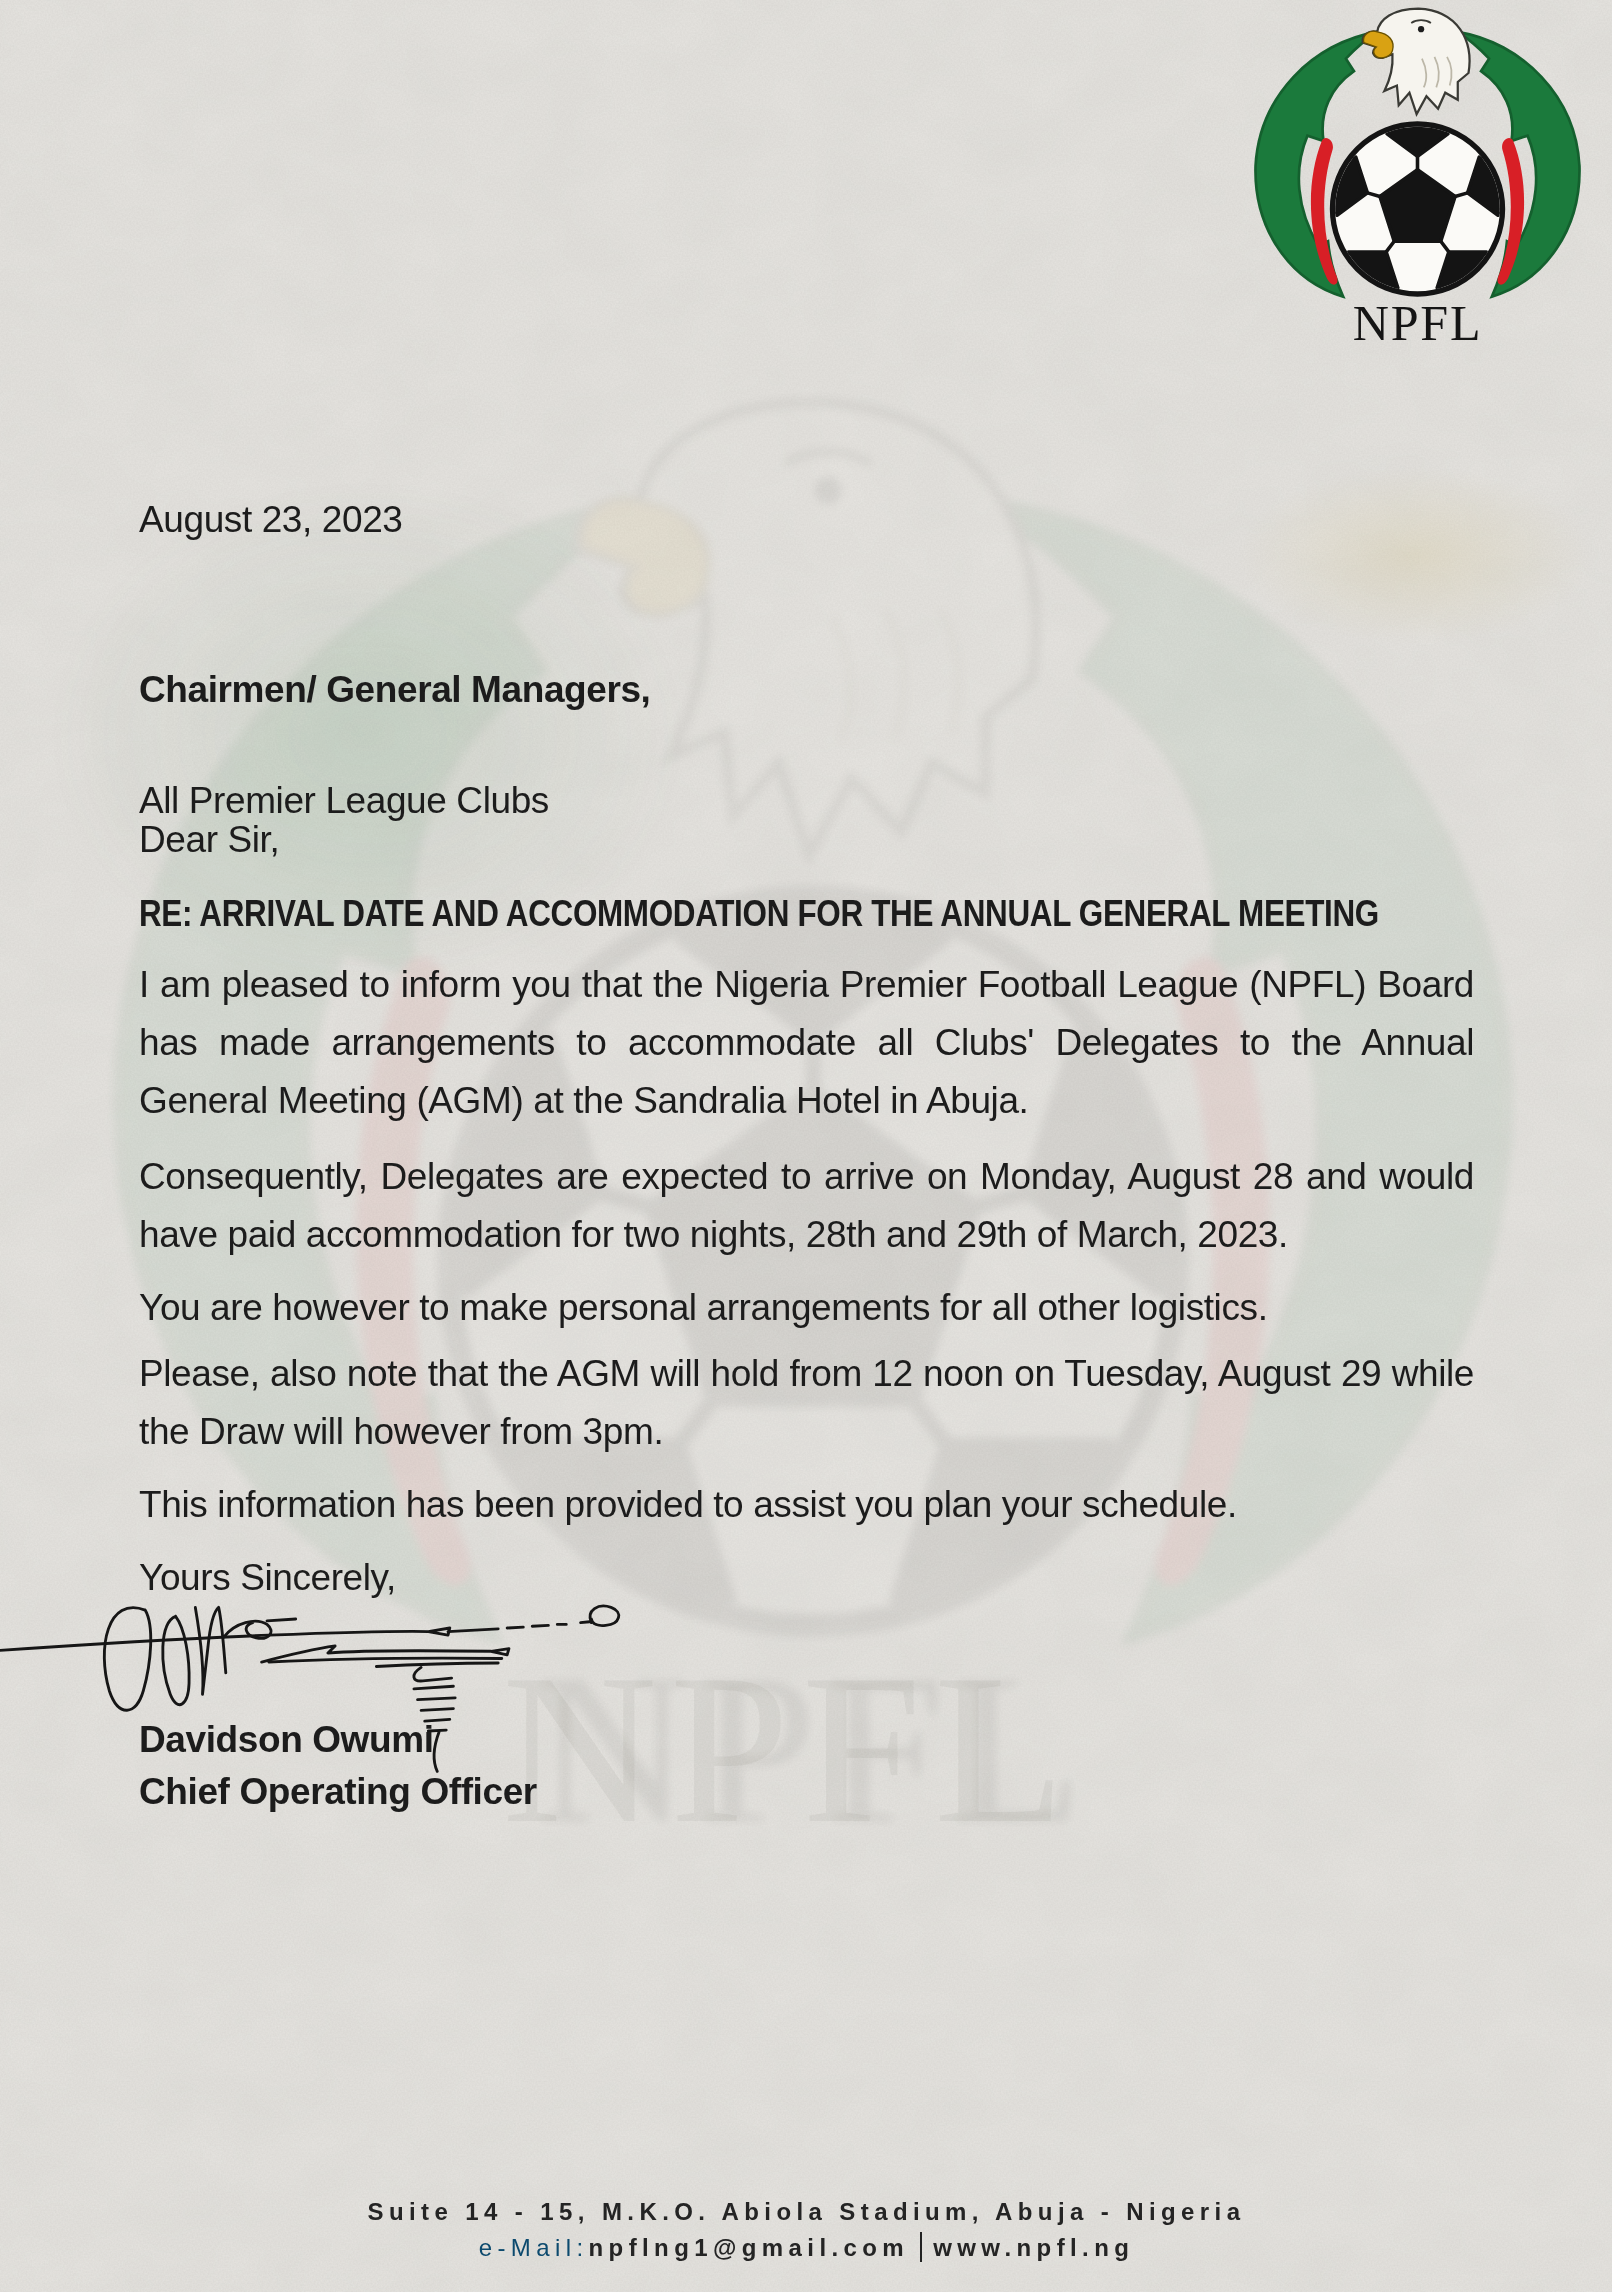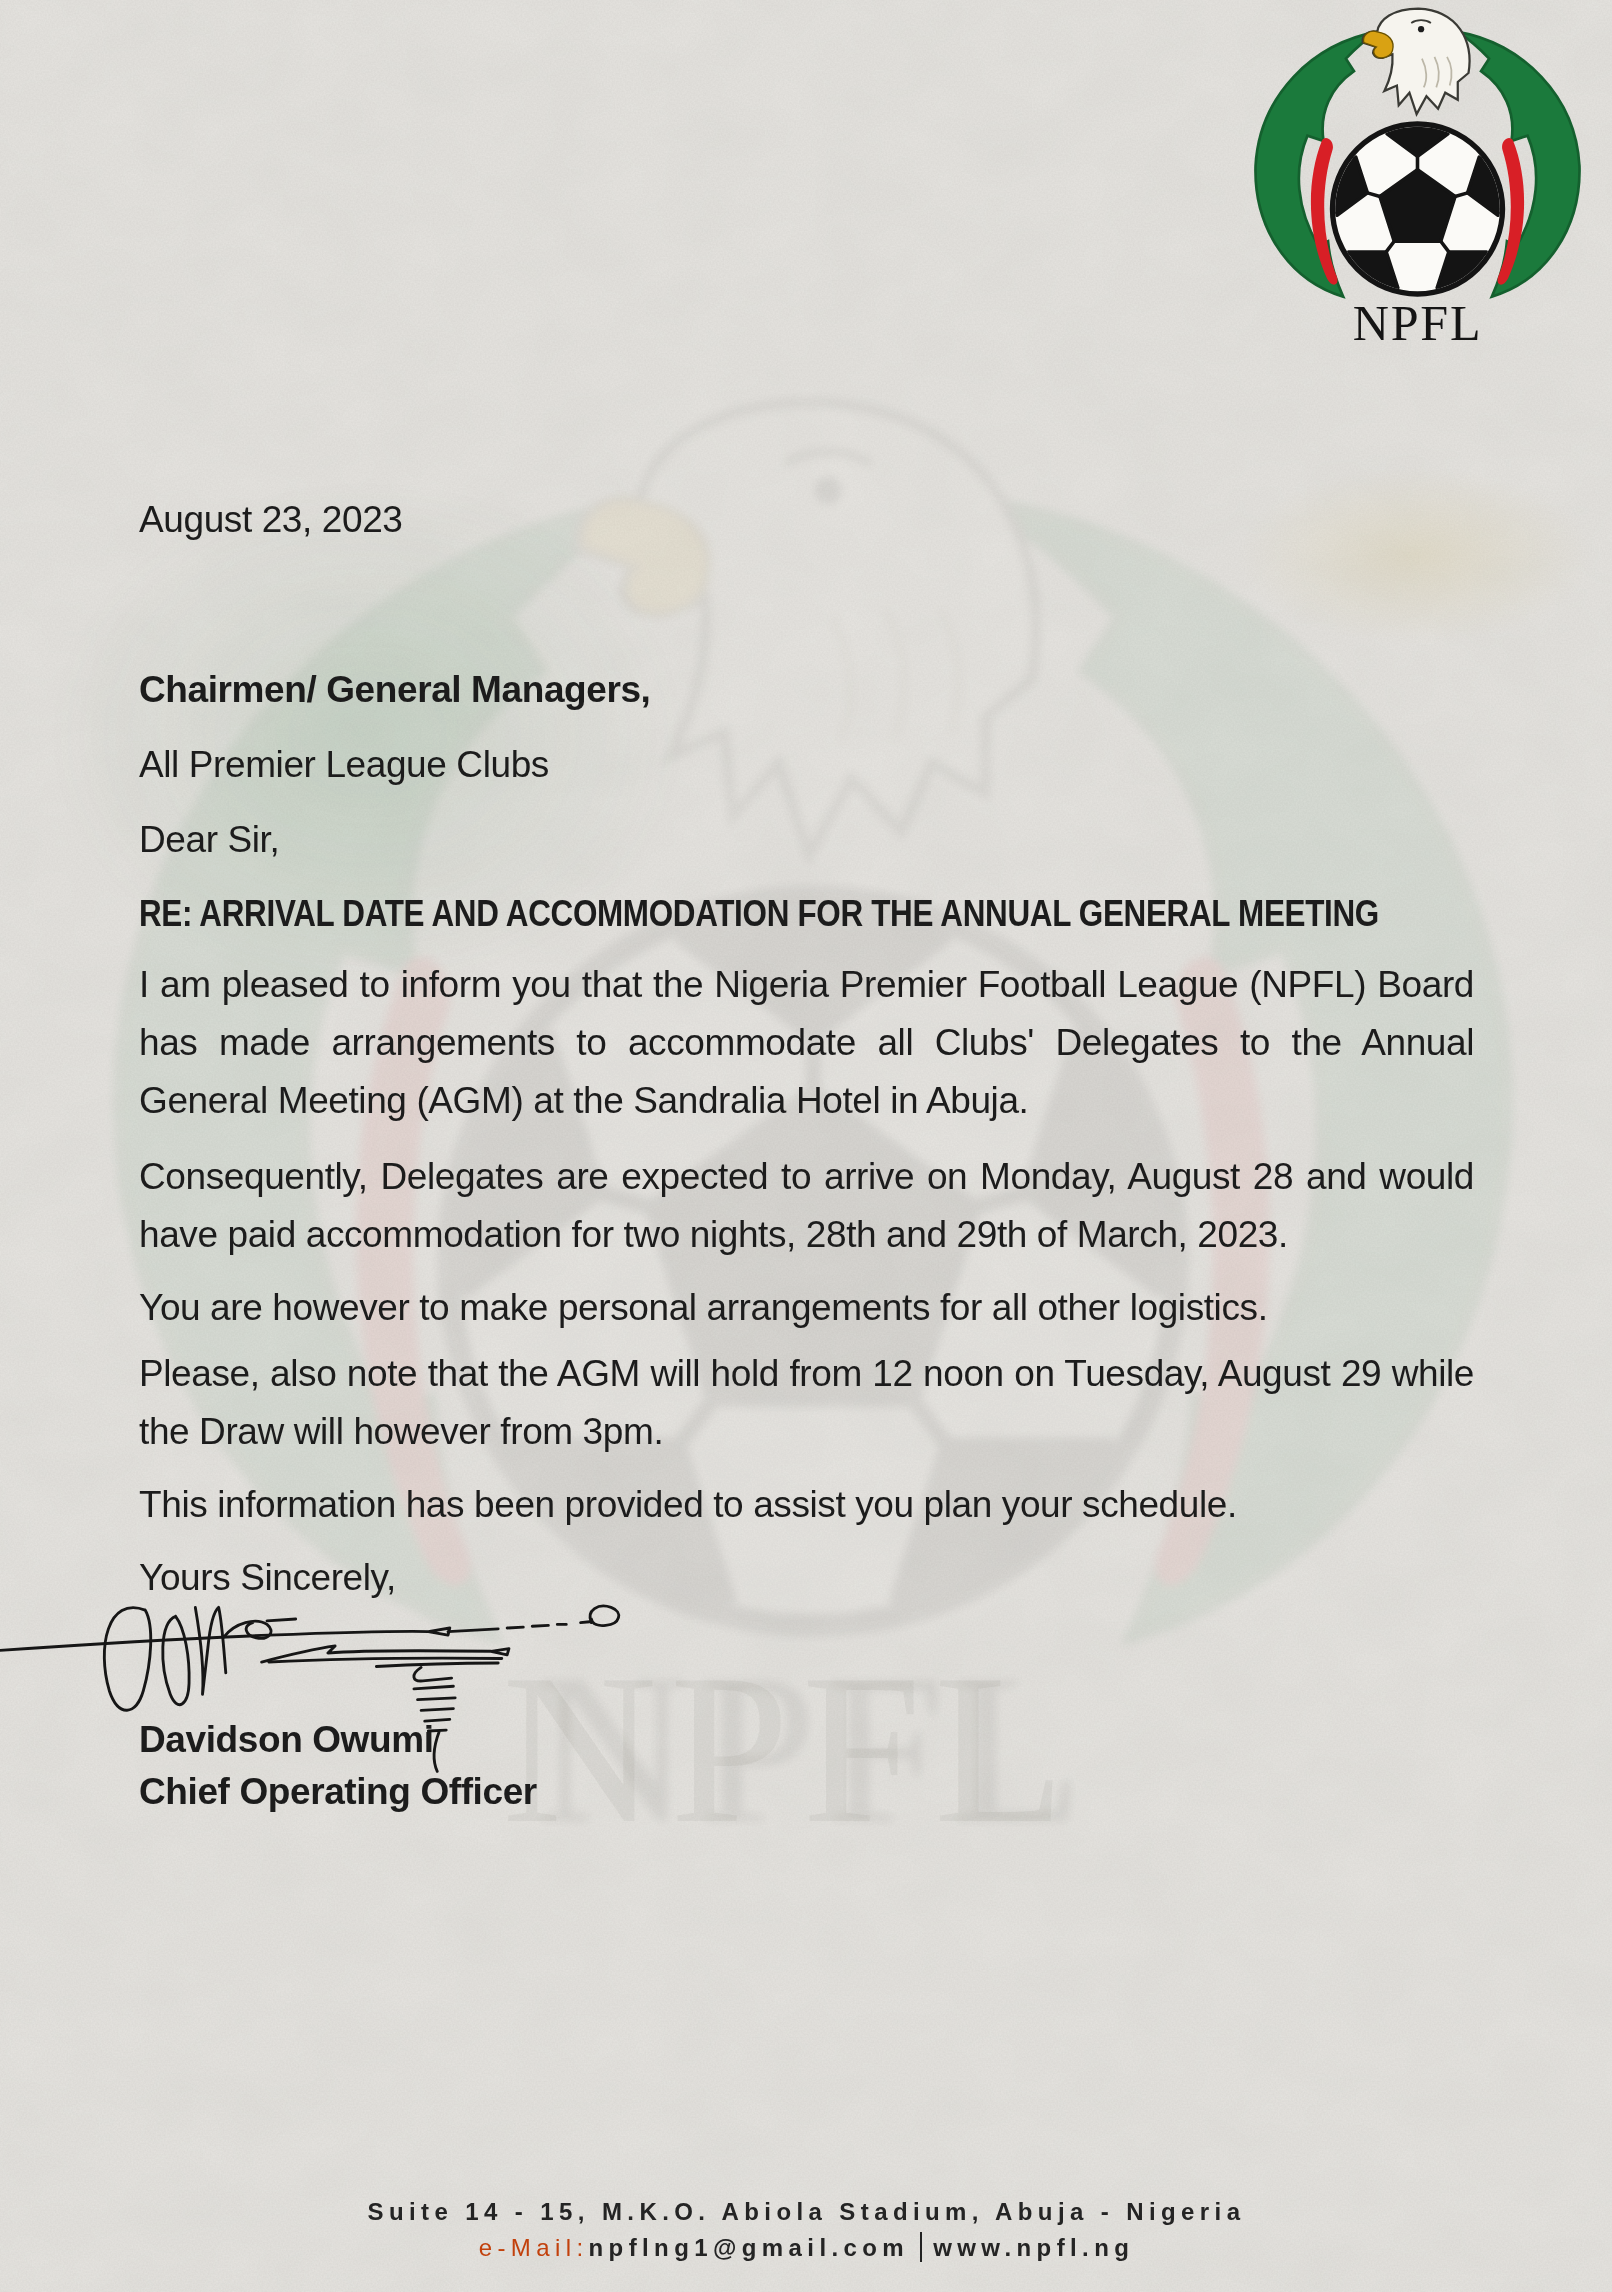--- a/index.html
+++ b/index.html
@@ -43,21 +43,21 @@
     pointer-events:none;filter:blur(7.2px);
   }
   .signature-svg{position:absolute;left:0;top:1592px;width:896px;height:296px;}
   .sig-stroke{fill:none;stroke:#161616;stroke-width:3.2;stroke-linecap:round;stroke-linejoin:round;}
   .footer{
     position:absolute;left:0;top:2194px;width:100%;text-align:center;
     font-size:24px;line-height:36px;color:#242424;
   }
   .footer .l1{font-weight:bold;letter-spacing:5.4px;}
   .footer .l2{letter-spacing:5.4px;}
-  .footer .lite{font-weight:normal;color:#c2410c;}
+  .footer .lite{font-weight:normal;color:#0c4a6e;}
   .footer .hard{font-weight:bold;}
   .vbar{display:inline-block;width:2.7px;height:30px;background:#222;margin:0 10.7px;vertical-align:-6.3px;}
 </style>
 </head>
 <body>
 
 <div class="page">
 
   <svg class="noise-layer" width="1613" height="2293" viewBox="0 0 1801 2560">
     <filter id="grain">
@@ -117,21 +117,21 @@
   </svg>
   <div class="wm-text">NPFL</div>
 
   <svg class="logo-svg" viewBox="0 0 390 380">
     <use href="#npfl-logo" xlink:href="#npfl-logo"></use>
   </svg>
 
   <div class="textline" style="top:491px">August 23, 2023</div>
 
   <div class="textline bold" style="top:661px">Chairmen/ General Managers,</div>
-  <div class="textline" style="top:736px">All Premier League Clubs</div>
+  <div class="textline" style="top:772px">All Premier League Clubs</div>
   <div class="textline" style="top:811px">Dear Sir,</div>
 
   <div class="textline subject" style="top:885px">RE: ARRIVAL DATE AND ACCOMMODATION FOR THE ANNUAL GENERAL MEETING</div>
 
   <div class="textline para" style="top:956px">
       <div class="jline">I am pleased to inform you that the Nigeria Premier Football League (NPFL) Board</div>
       <div class="jline">has made arrangements to accommodate all Clubs' Delegates to the Annual</div>
       <div class="jline last">General Meeting (AGM) at the Sandralia Hotel in Abuja.</div>
     </div>
   <div class="textline para" style="top:1148px">

